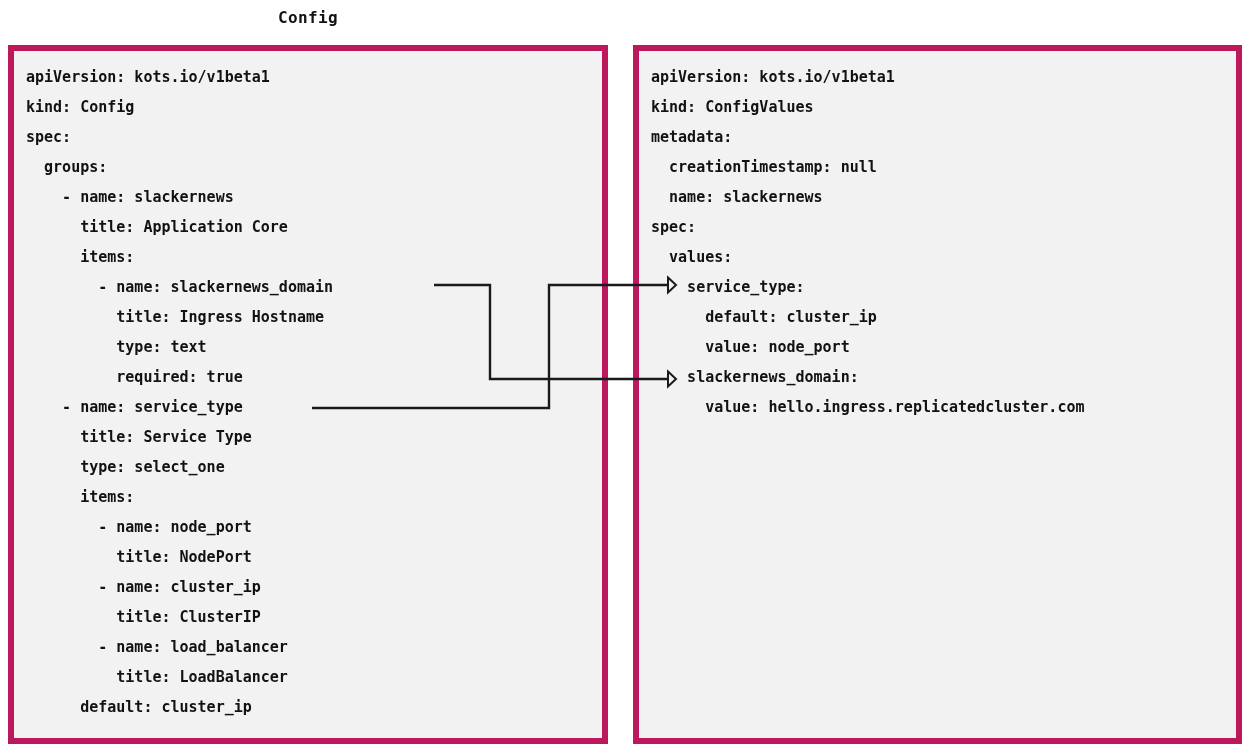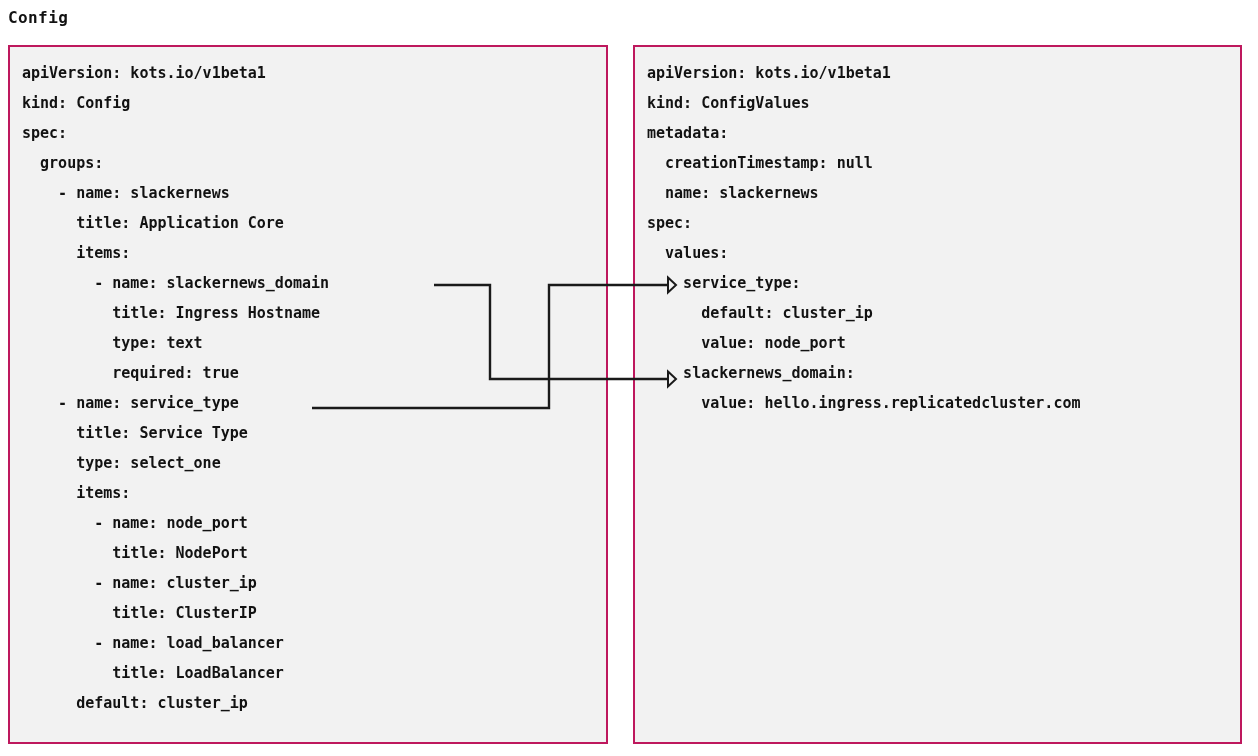--- a/index.html
+++ b/index.html
@@ -21,34 +21,34 @@
 
   
   .col-heading {
     position: absolute;
     top: 8px;
     font-family: "DejaVu Sans Mono", monospace;
     font-size: 16px;
     font-weight: bold;
     color: #121212;
     letter-spacing: 0.4px;
-    text-align: left;
+    text-align: center;
     white-space: pre;
     user-select: none;
   }
   #heading-config  { left: 8px;   width: 600px; }
   #heading-values  { left: 633px; width: 609px; }
 
   
   .panel {
     position: absolute;
     top: 45px;
     height: 699px;
     background: #f2f2f2;
-    border: 2px solid #be185d;
+    border: 6px solid #be185d;
     box-sizing: border-box;
     overflow: hidden;
   }
   #panel-config { left: 8px;   width: 600px; }
   #panel-values { left: 633px; width: 609px; }
 
   .code-block {
     position: absolute;
     top: 11px;
     left: 12px;

